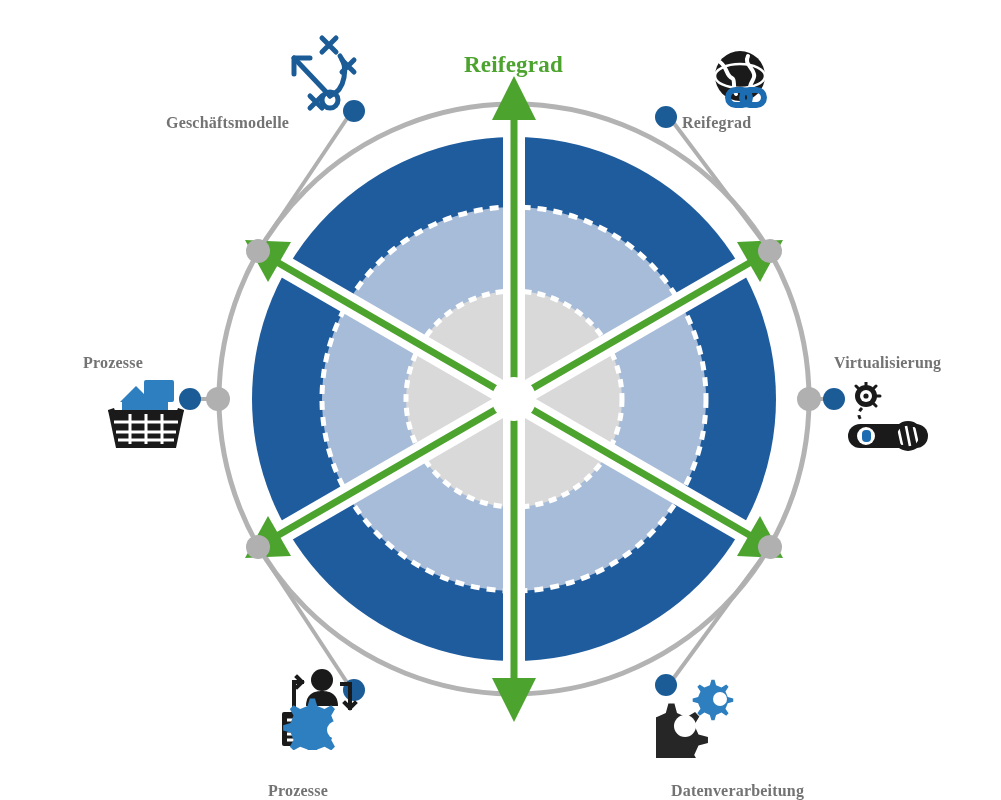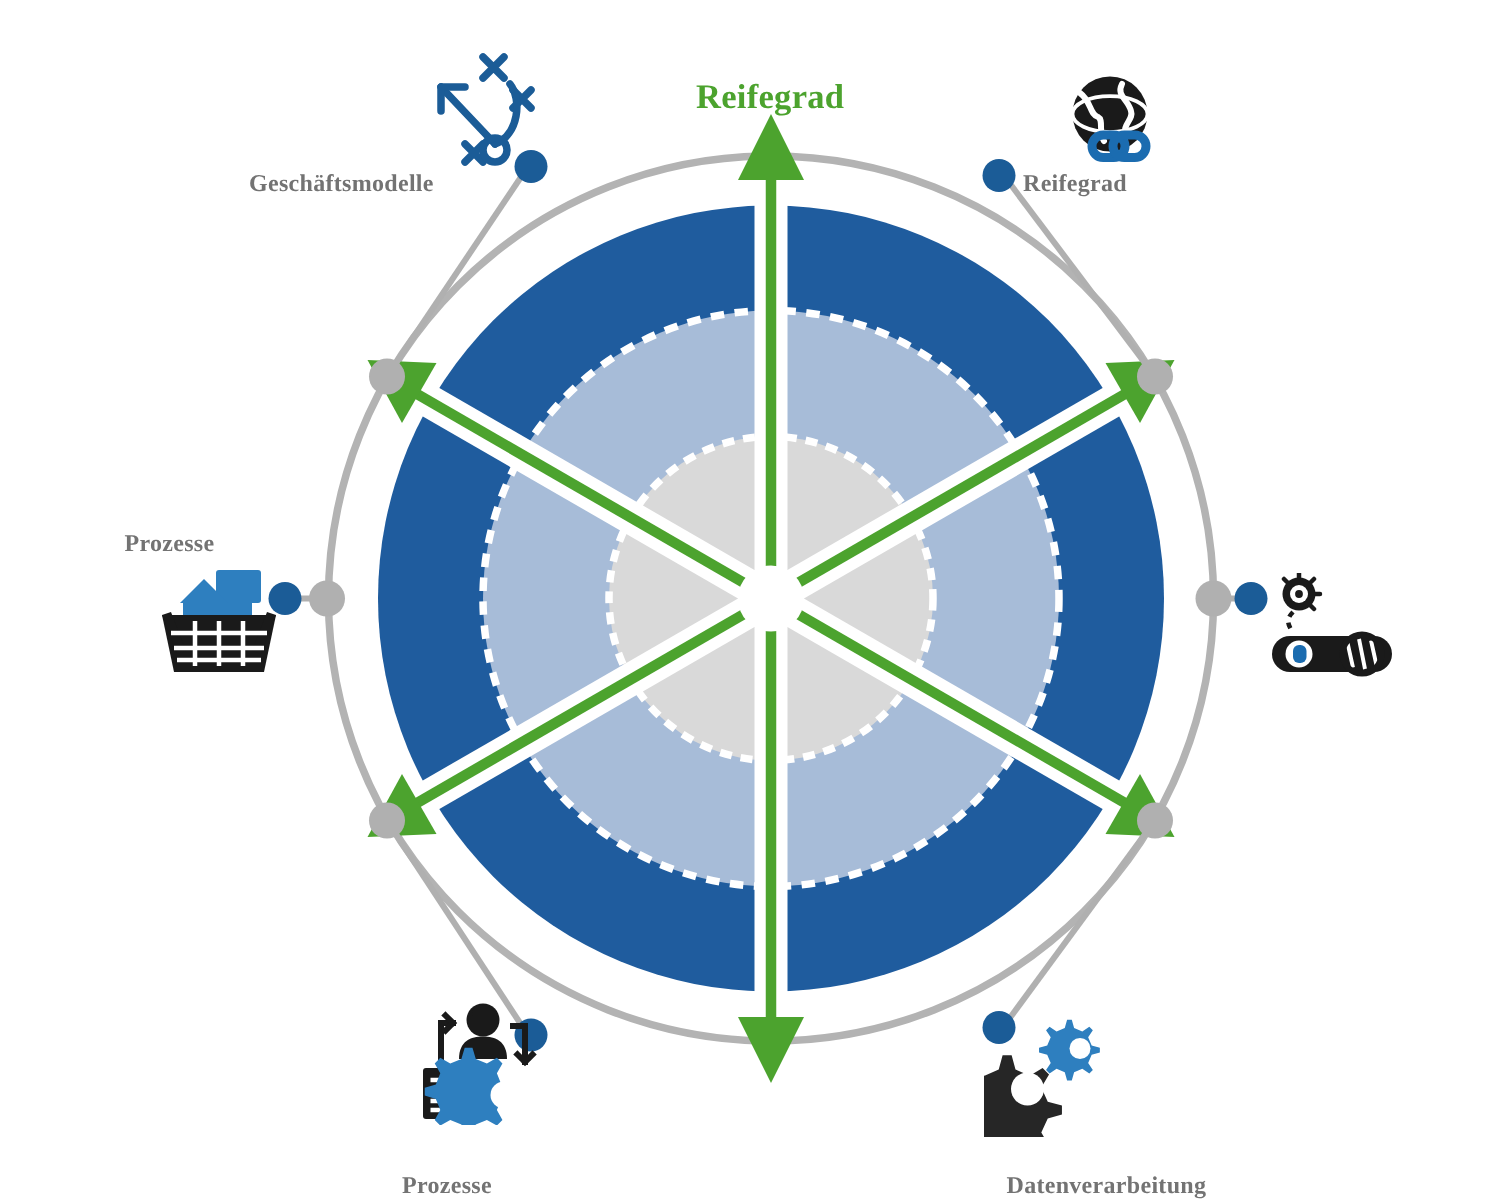--- a/index.html
+++ b/index.html
@@ -124,20 +124,21 @@
       <circle cx="326" cy="690" r="11"></circle>
     </g>
 
     <circle cx="486" cy="399" r="22" fill="#ffffff"></circle>
   </svg>
 
   <div class="axis-label label-title" style="left:436px; top:52px;">Reifegrad</div>
 
   <div class="axis-label label-dim" style="left:654px; top:114px;">Reifegrad</div>
 
+  <div class="axis-label label-dim" style="left:806px; top:354px;">Virtualisierung</div>
 
   <div class="axis-label label-dim" style="left:643px; top:782px;">Datenverarbeitung</div>
 
   <div class="axis-label label-dim" style="left:240px; top:782px;">Prozesse</div>
 
   <div class="axis-label label-dim" style="left:55px; top:354px;">Prozesse</div>
 
   <div class="axis-label label-dim" style="left:138px; top:114px;">Geschäftsmodelle</div>
 
   <div class="icon-box" style="left:248px; top:34px;">

